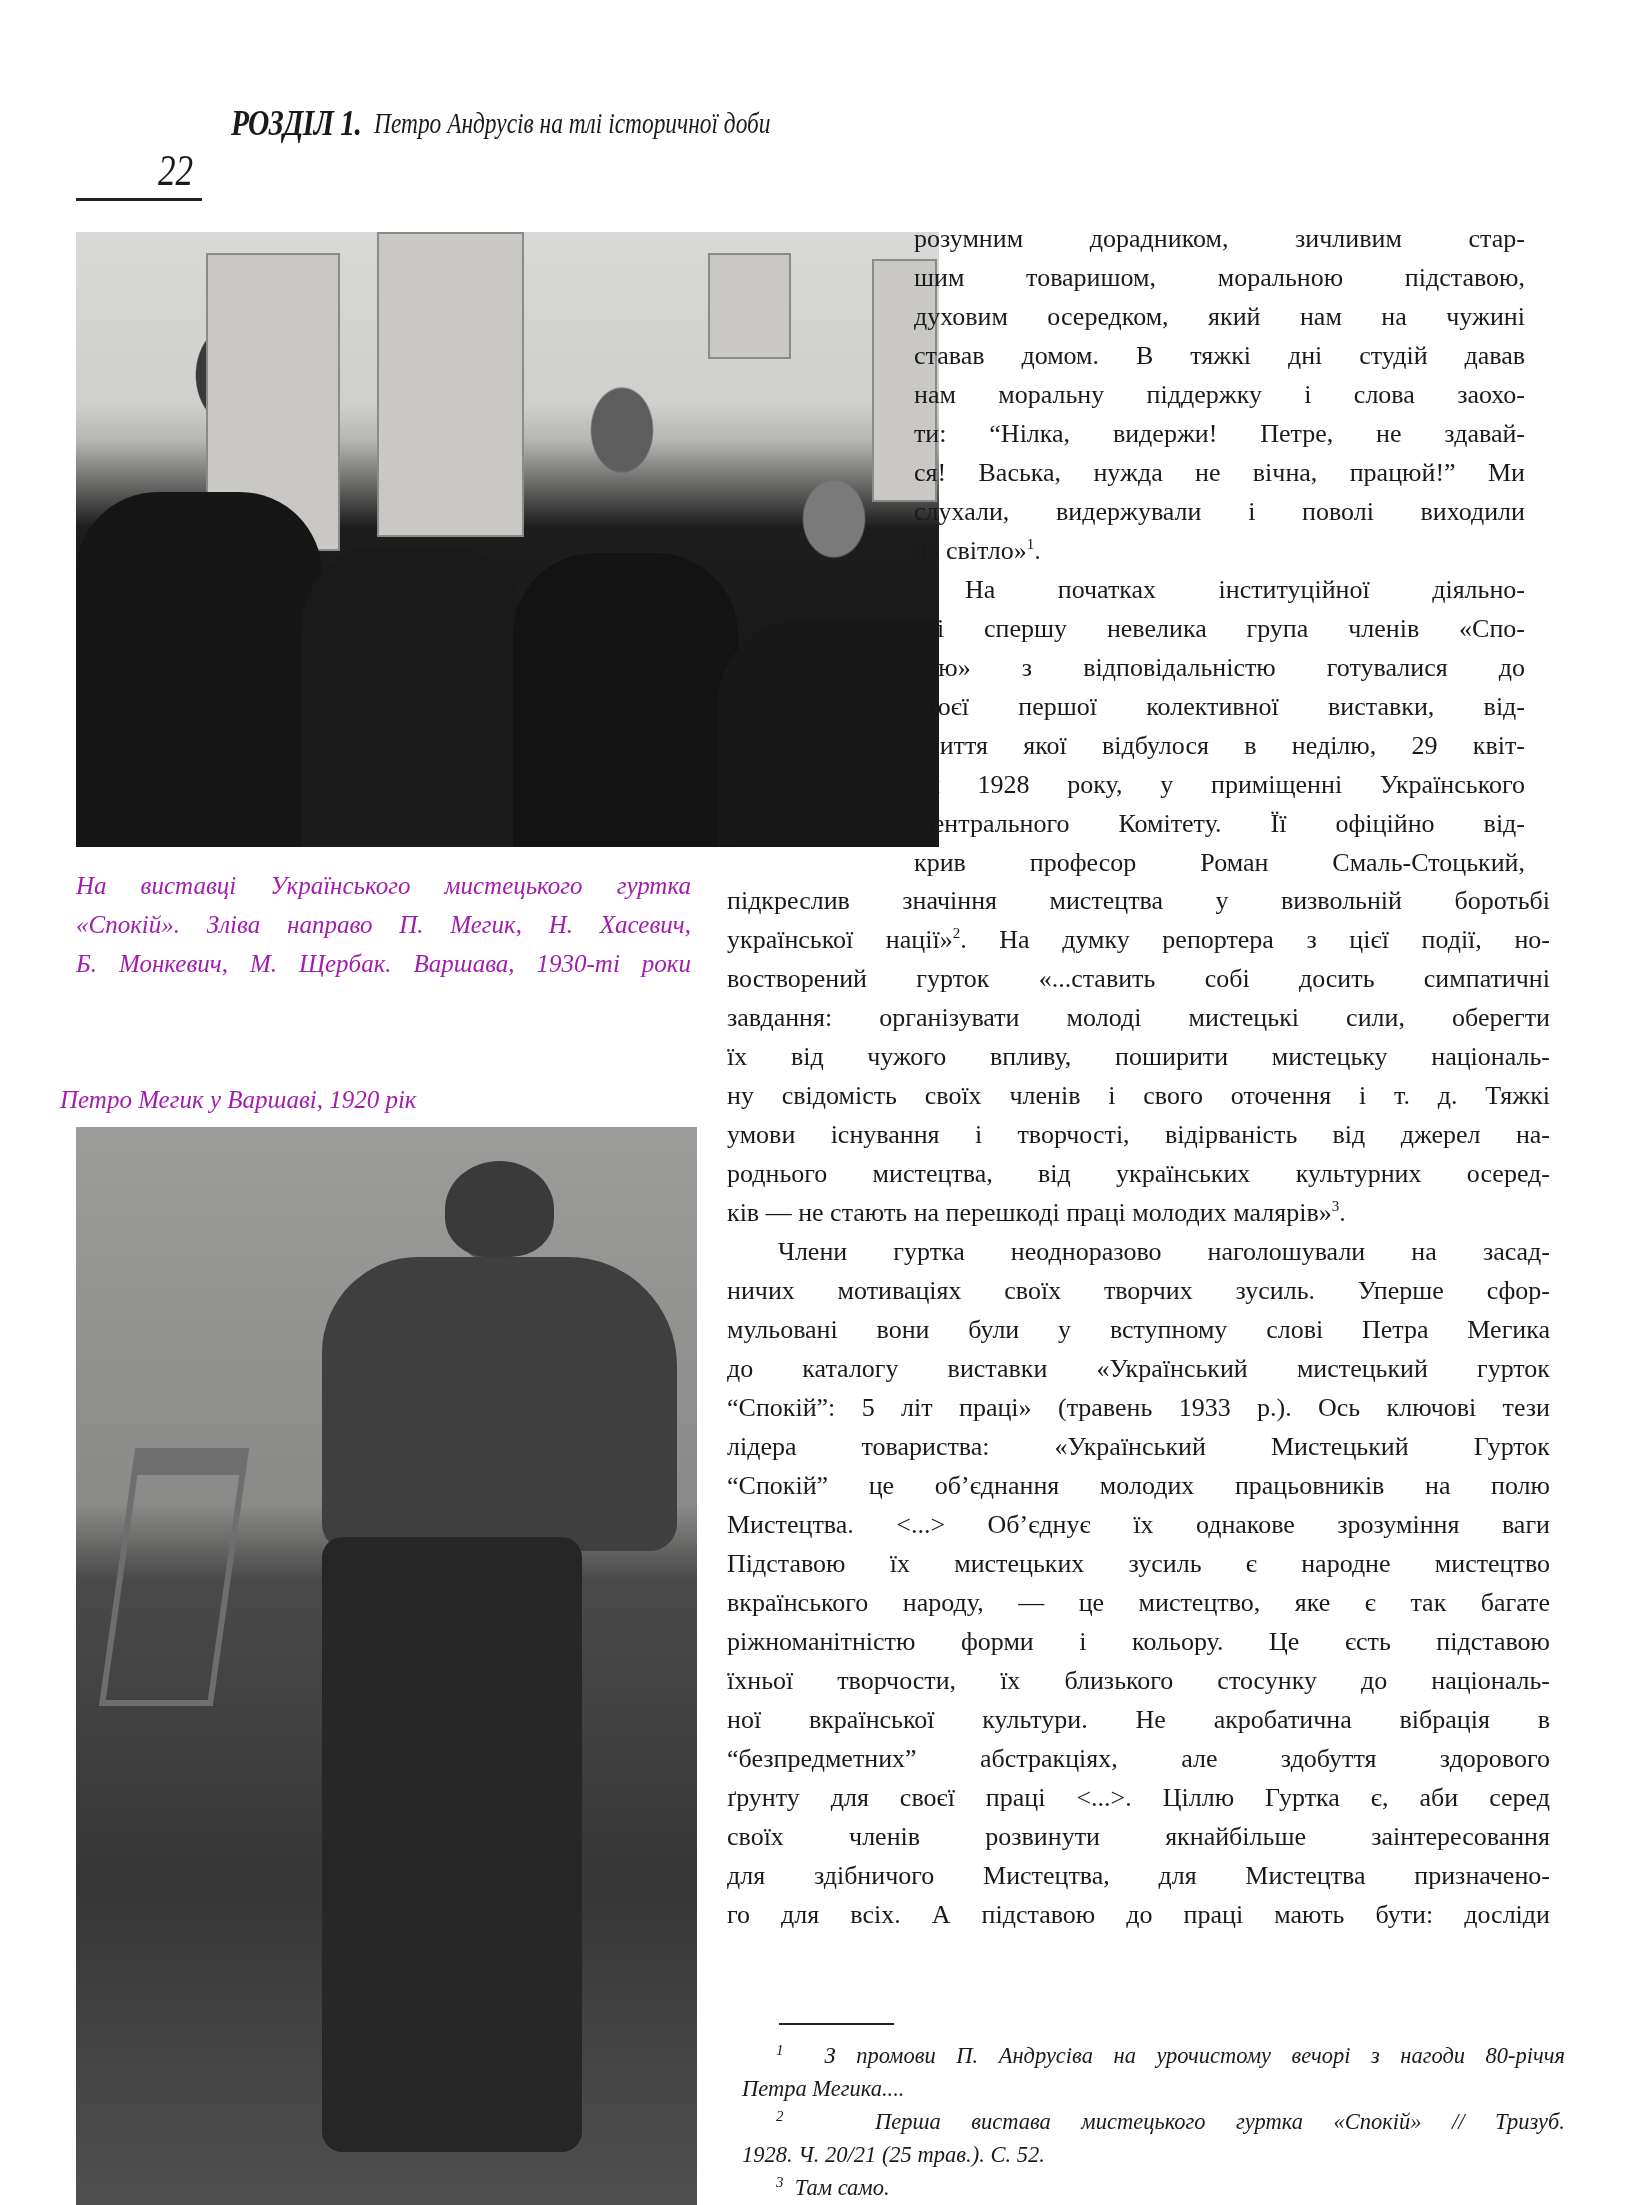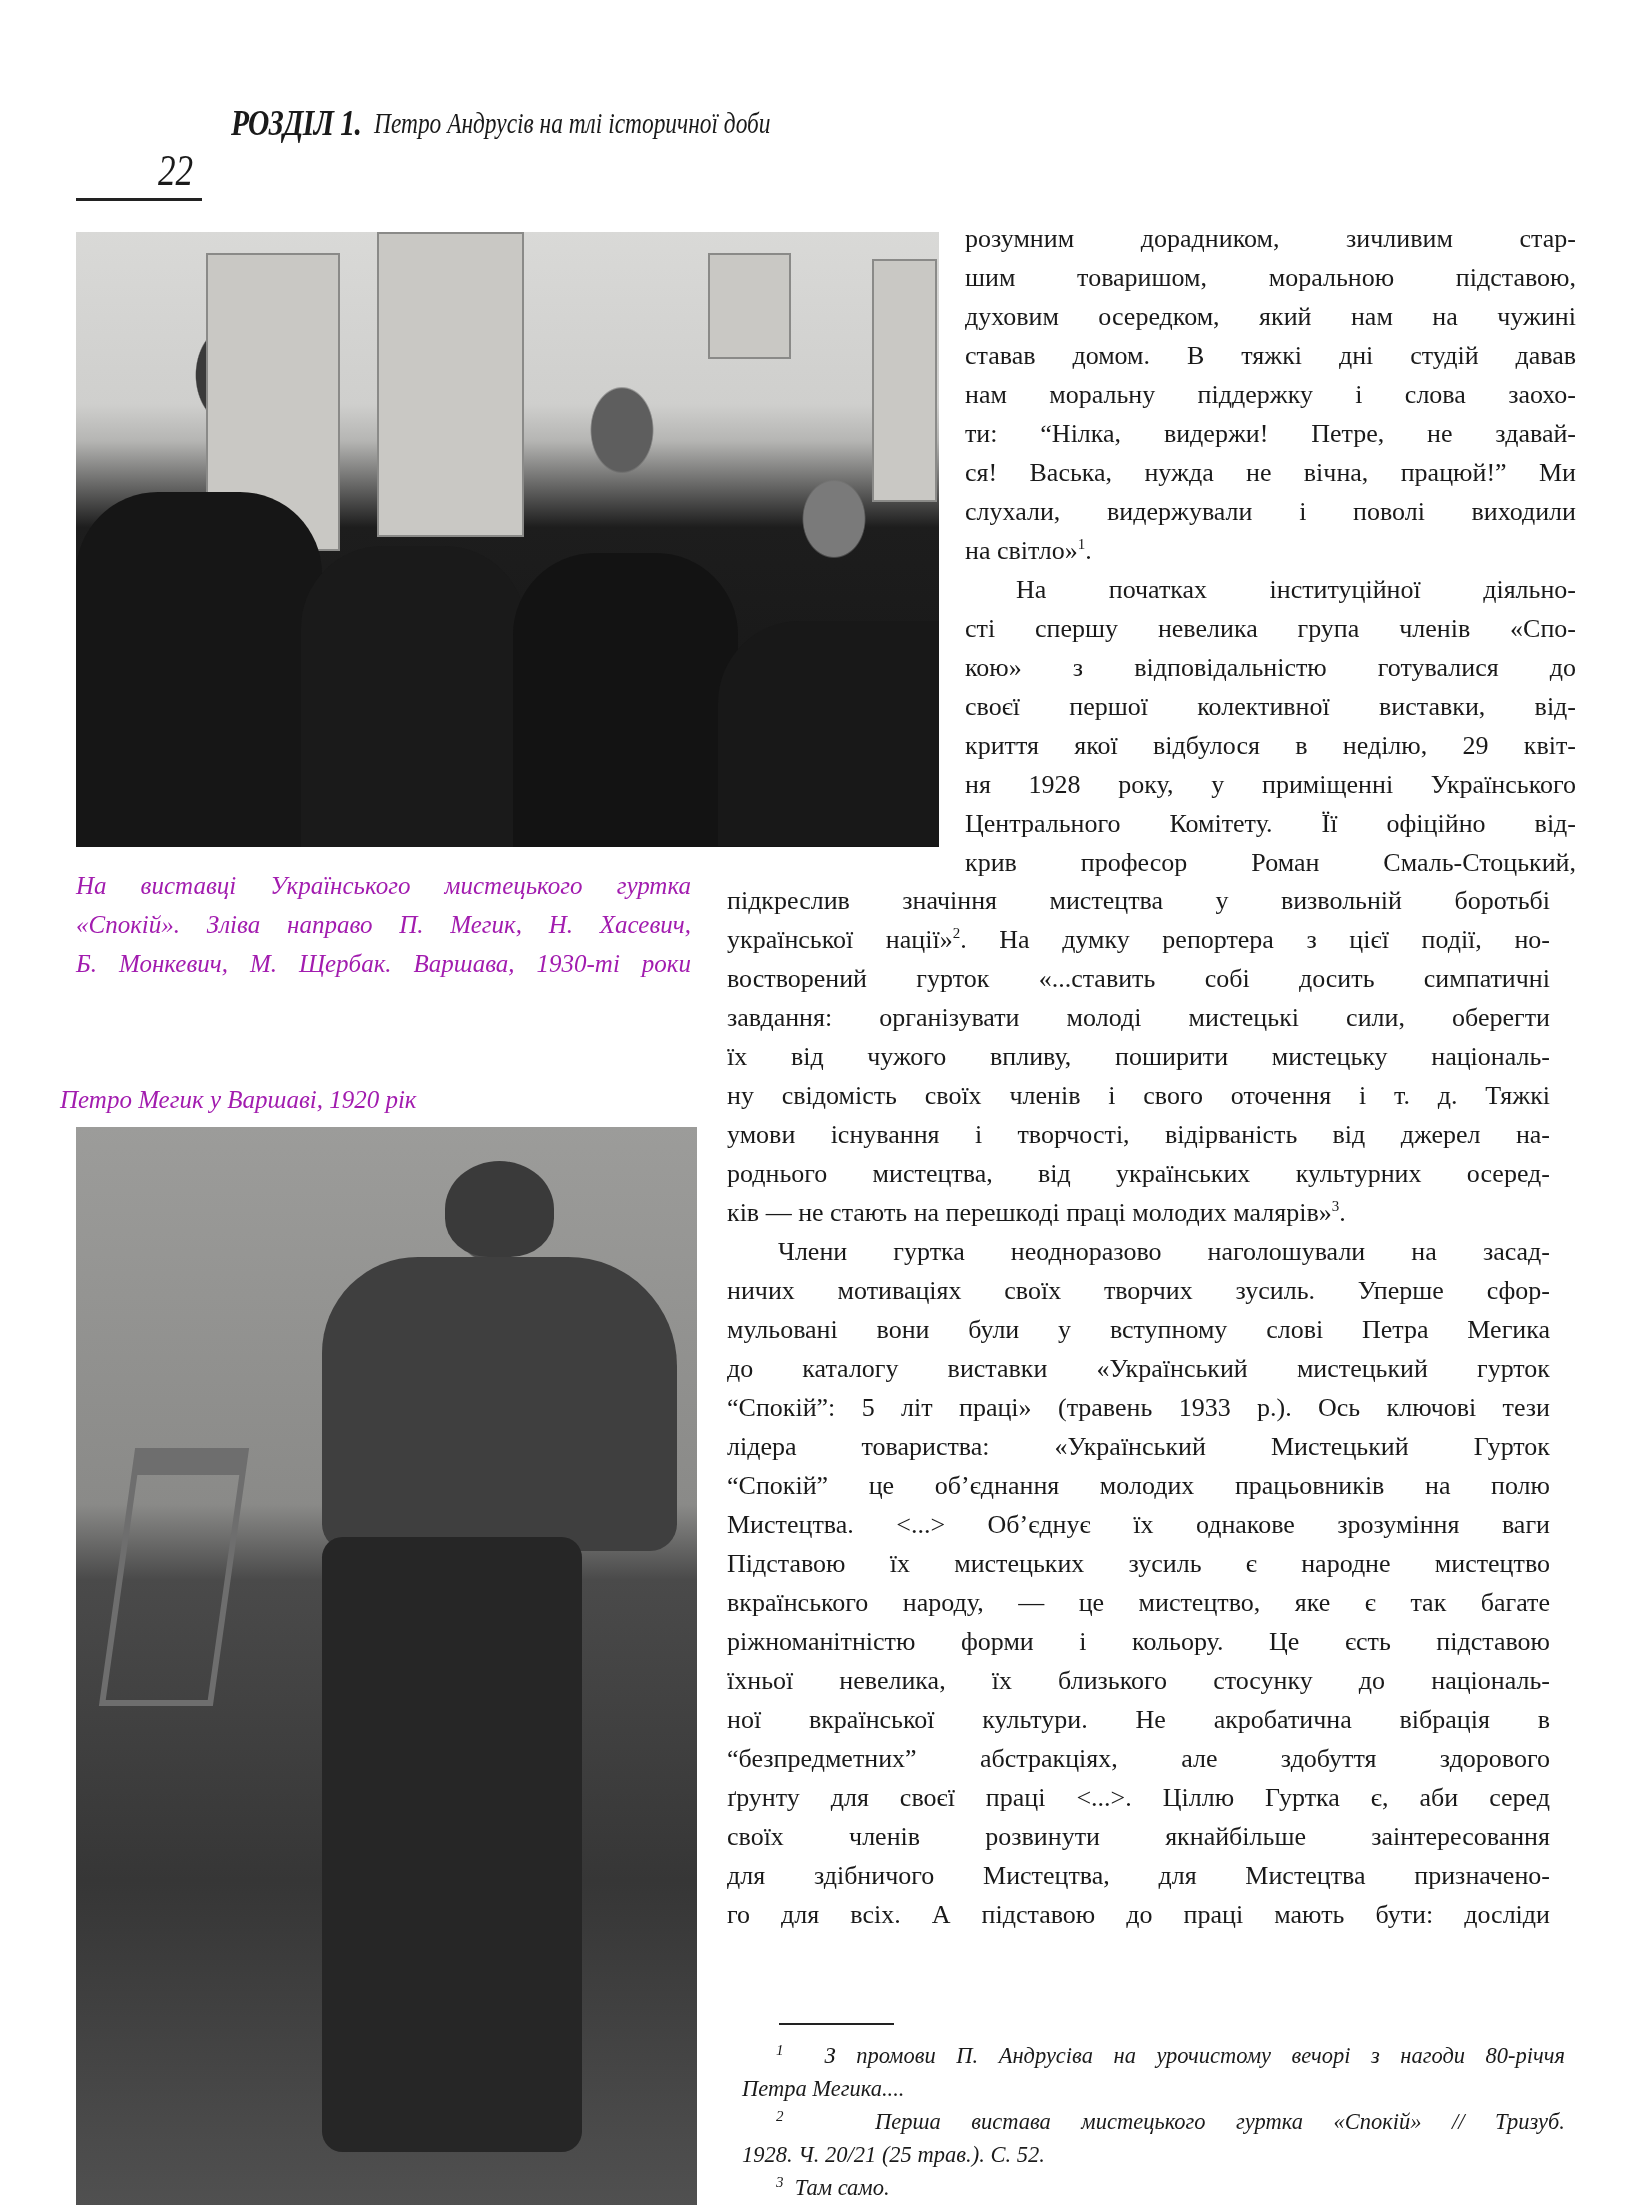--- a/index.html
+++ b/index.html
@@ -26,21 +26,21 @@
       radial-gradient(ellipse 164px 273px at 396px 355px, #3b3b3b 0 60%, transparent 62%),
       radial-gradient(ellipse 137px 287px at 382px 751px, #2d2d2d 0 60%, transparent 62%),
       linear-gradient(180deg, #9c9c9a 0%, #8a8a88 35%, #4a4a4a 42%, #363636 70%, #505050 100%);
   }
 
   .caption { position: absolute; font-style: italic; font-size: 25px; line-height: 39px; color: #a21caf; }
   .caption-1 { left: 76px; top: 866px; width: 615px; text-align: justify; }
   .caption-2 { left: 60px; top: 1080px; width: 615px; }
 
   .body-text { position: absolute; font-size: 26px; line-height: 39px; text-align: justify; text-align-last: justify; }
-  .col-narrow { left: 965px; top: 219px; width: 611px; }
+  .col-narrow { left: 914px; top: 219px; width: 611px; }
   .col-wide { left: 727px; top: 881px; width: 823px; }
   .line { display: block; white-space: nowrap; text-align: justify; text-align-last: justify; }
   .line.last { text-align-last: left; }
   .indent { text-indent: 51px; }
   sup { font-size: 15px; line-height: 0; }
 
   .fn-rule { position: absolute; left: 779px; top: 2023px; width: 115px; height: 2px; background: #222; }
   .footnotes { position: absolute; left: 742px; top: 2039px; width: 823px; font-style: italic; font-size: 22.5px; line-height: 33px; }
   .fn-line { display: block; white-space: nowrap; text-align: justify; text-align-last: justify; }
   .fn-line.last { text-align-last: left; }
@@ -118,21 +118,21 @@
   <span class="line">ничих мотиваціях своїх творчих зусиль. Уперше сфор-</span>
   <span class="line">мульовані вони були у вступному слові Петра Мегика</span>
   <span class="line">до каталогу виставки «Український мистецький гурток</span>
   <span class="line">“Спокій”: 5 літ праці» (травень 1933 р.). Ось ключові тези</span>
   <span class="line">лідера товариства: «Український Мистецький Гурток</span>
   <span class="line">“Спокій” це об’єднання молодих працьовників на полю</span>
   <span class="line">Мистецтва. &lt;...&gt; Об’єднує їх однакове зрозуміння ваги</span>
   <span class="line">Підставою їх мистецьких зусиль є народне мистецтво</span>
   <span class="line">вкраїнського народу, — це мистецтво, яке є так багате</span>
   <span class="line">ріжноманітністю форми і кольору. Це єсть підставою</span>
-  <span class="line">їхньої невелика, їх близького стосунку до національ-</span>
+  <span class="line">їхньої творчости, їх близького стосунку до національ-</span>
   <span class="line">ної вкраїнської культури. Не акробатична вібрація в</span>
   <span class="line">“безпредметних” абстракціях, але здобуття здорового</span>
   <span class="line">ґрунту для своєї праці &lt;...&gt;. Ціллю Гуртка є, аби серед</span>
   <span class="line">своїх членів розвинути якнайбільше заінтересовання</span>
   <span class="line">для здібничого Мистецтва, для Мистецтва призначено-</span>
   <span class="line">го для всіх. А підставою до праці мають бути: досліди</span>
 </div>
 
 <div class="fn-rule"></div>
 

